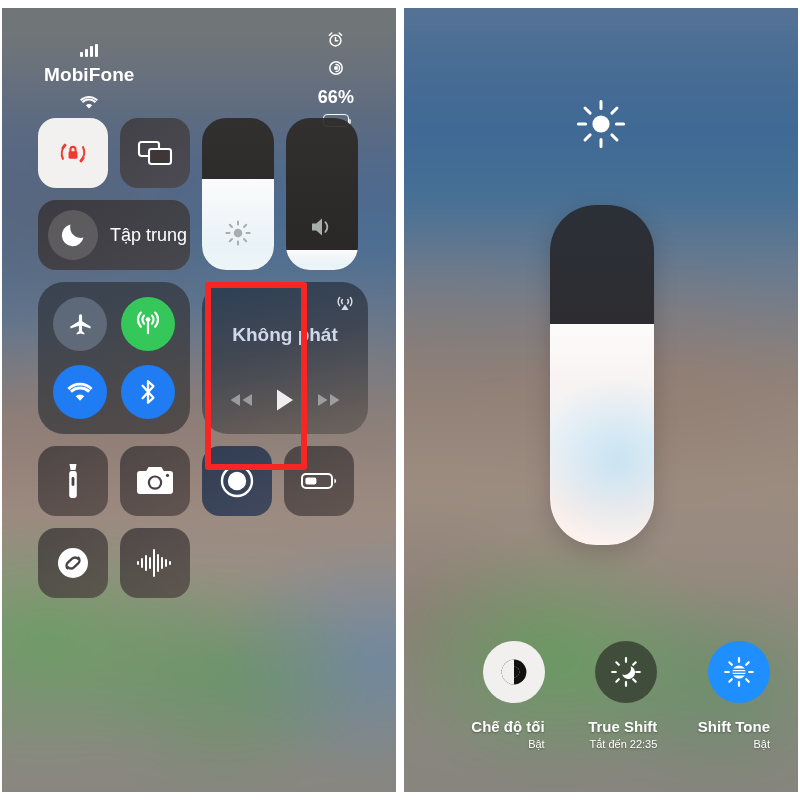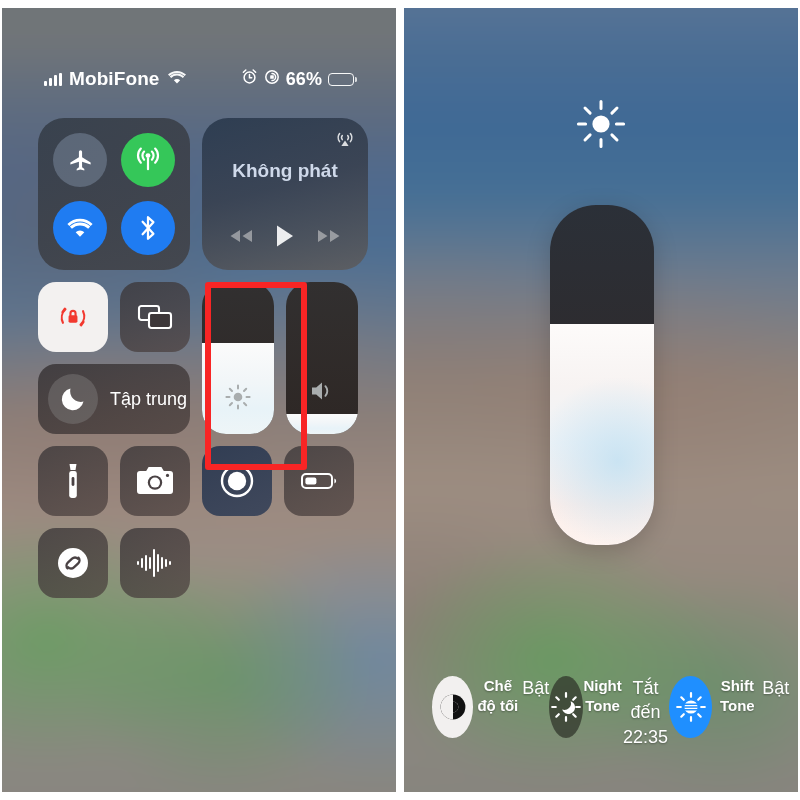--- a/index.html
+++ b/index.html
@@ -72,21 +72,21 @@
     position:absolute; left:0; right:0; top:62px;
     height: 34px;
     display:flex; align-items:center;
     justify-content:space-between;
     padding: 0 44px;
     color:#fff;
     font-size: 19px;
     font-weight: 700;
     letter-spacing: .1px;
   }
-  .sb-left, .sb-right { display:flex; align-items:center; gap:7px; }
+  .sb-left, .sb-right { display:flex; align-items:center; gap:7px;flex-direction:column; }
   .sb-right { gap:6px;justify-content:flex-end; }
 
   .signal { display:flex; align-items:flex-end; gap:2px; height:13px; }
   .signal i { width:3px; background:#fff; border-radius:1px; display:block; }
   .signal i:nth-child(1){ height:5px; }
   .signal i:nth-child(2){ height:8px; }
   .signal i:nth-child(3){ height:11px; }
   .signal i:nth-child(4){ height:13px; }
 
   .carrier { font-size:19px; font-weight:600; }
@@ -230,32 +230,32 @@
       linear-gradient(180deg, #fdfbfa 0%, #f7f3f2 28%, #eef3f7 54%, #fbeeea 82%, #fdf3ef 100%);
   }
 
   
   .opts {
     position:absolute;
     left:0; right:0; bottom:48px;
     display:flex; justify-content:space-around;
     padding:0 30px;
   }
-  .opt { display:flex; flex-direction:row; align-items:flex-start; width:120px; }
+  .opt { display:flex; flex-direction:column; align-items:flex-end; width:120px; }
   .opt-circ {
     width:62px; height:62px; border-radius:50%;
     display:flex; align-items:center; justify-content:center;
     margin-bottom:14px;
   }
   .opt-dark   { background:#f2f0ef; }
   .opt-night  { background: rgba(46,50,40,.72); }
   .opt-tone   { background:#1f8fff; }
   .opt-label  { color:#fff; font-size:15px; font-weight:600; line-height:1.35; text-align:center;
                 text-shadow:0 1px 2px rgba(0,0,0,.35); }
-  .opt-state  { color:#fff; font-size:18px; font-weight:500; line-height:1.35; text-align:center;
+  .opt-state  { color:#fff; font-size:11px; font-weight:500; line-height:1.35; text-align:center;
                 text-shadow:0 1px 2px rgba(0,0,0,.35); }
 </style>
 </head>
 <body>
 
 <div class="stage">
 
   <div class="panel panel-left">
     <div class="wall wall-left"></div>
 
@@ -298,20 +298,70 @@
             </svg>
         </span>
         <span class="battery-pct">66%</span>
         <span class="battery">
           <span class="battery-fill" style="width:66%"></span>
         </span>
       </div>
     </div>
 
     <div class="cc">
+
+      <div class="cc-row" style="margin-bottom:12px; align-items:flex-start;">
+        <div style="display:flex; flex-direction:column; gap:12px;">
+          <div style="display:flex; gap:12px;">
+            <div class="sq sq-on-white">
+              <svg width="36" height="36" viewBox="0 0 34 34" fill="none" stroke="#f2392f" stroke-width="2" stroke-linecap="round">
+                <path d="M7.5 22.5a11 11 0 0 1 2.4-12.8M26.5 11.5a11 11 0 0 1-2.4 12.8"></path>
+                <path d="M9.3 9 7 12.3M24.7 25l2.3-3.3"></path>
+                <rect x="12.8" y="15.4" width="8.4" height="7" rx="1.4" fill="#f2392f" stroke="none"></rect>
+                <path d="M14.6 15.4v-1.8a2.4 2.4 0 0 1 4.8 0v1.8"></path>
+              </svg>
+            </div>
+            <div class="sq">
+              <svg width="38" height="32" viewBox="0 0 38 32" fill="none" stroke="#fff" stroke-width="2.1">
+                <rect x="3" y="5" width="20" height="14" rx="2.4"></rect>
+                <rect x="13" y="12" width="22" height="15" rx="2.4" fill="#3d3739"></rect>
+              </svg>
+            </div>
+          </div>
+          <div class="focus">
+            <span class="focus-circ">
+              <svg width="28" height="28" viewBox="0 0 24 24" fill="#fff">
+                <path d="M21 14.2A9.2 9.2 0 0 1 9.8 3 9.4 9.4 0 1 0 21 14.2z"></path>
+              </svg>
+            </span>
+            <span class="focus-label">Tập trung</span>
+          </div>
+        </div>
+
+        <div style="display:flex; gap:12px;">
+          <div class="slider-sm">
+            <div class="slider-fill" style="height:60%"></div>
+            <div class="slider-icon" style="bottom:22px;">
+              <svg width="30" height="30" viewBox="0 0 30 30" fill="none" stroke="#a9adae" stroke-width="2" stroke-linecap="round">
+                <circle cx="15" cy="15" r="4.3" fill="#a9adae" stroke="none"></circle>
+                <path d="M15 3.4v3.1M15 23.5v3.1M3.4 15h3.1M23.5 15h3.1M6.8 6.8l2.2 2.2M21 21l2.2 2.2M23.2 6.8 21 9M9 21l-2.2 2.2"></path>
+              </svg>
+            </div>
+          </div>
+          <div class="slider-sm">
+            <div class="slider-fill" style="height:13%"></div>
+            <div class="slider-icon" style="bottom:30px;">
+              <svg width="30" height="26" viewBox="0 0 30 26" fill="#a9adae">
+                <path d="M5 9.5h4.2L15 4.6v16.8l-5.8-4.9H5z"></path>
+                <path d="M18.4 8.2a7 7 0 0 1 0 9.6" fill="none" stroke="#a9adae" stroke-width="1.9" stroke-linecap="round"></path>
+              </svg>
+            </div>
+          </div>
+        </div>
+      </div>
 
       <div class="cc-row" style="margin-bottom:12px;">
         <div class="conn">
           <div class="circ circ-off">
             <svg width="27" height="27" viewBox="0 0 24 24" fill="#fff">
               <path d="M21 15.5v-1.8l-7.6-4.6V4.3a1.4 1.4 0 0 0-2.8 0v4.8L3 13.7v1.8l7.6-2.3v4.9l-2 1.5v1.3l3.4-.9 3.4.9v-1.3l-2-1.5v-4.9z"></path>
             </svg>
           </div>
           <div class="circ circ-green">
             <svg width="30" height="30" viewBox="0 0 26 26" fill="none" stroke="#fff" stroke-width="1.9" stroke-linecap="round">
@@ -357,70 +407,20 @@
             </span>
             <span class="ctrl ctrl-next">
               <svg width="26" height="16" viewBox="0 0 26 16" fill="#d6d6d6">
                   <path d="M2 2v12l9.5-6zM14 2v12l9.5-6z"></path>
                 </svg>
             </span>
           </div>
         </div>
       </div>
 
-      <div class="cc-row" style="margin-bottom:12px; align-items:flex-start;">
-        <div style="display:flex; flex-direction:column; gap:12px;">
-          <div style="display:flex; gap:12px;">
-            <div class="sq sq-on-white">
-              <svg width="36" height="36" viewBox="0 0 34 34" fill="none" stroke="#f2392f" stroke-width="2" stroke-linecap="round">
-                <path d="M7.5 22.5a11 11 0 0 1 2.4-12.8M26.5 11.5a11 11 0 0 1-2.4 12.8"></path>
-                <path d="M9.3 9 7 12.3M24.7 25l2.3-3.3"></path>
-                <rect x="12.8" y="15.4" width="8.4" height="7" rx="1.4" fill="#f2392f" stroke="none"></rect>
-                <path d="M14.6 15.4v-1.8a2.4 2.4 0 0 1 4.8 0v1.8"></path>
-              </svg>
-            </div>
-            <div class="sq">
-              <svg width="38" height="32" viewBox="0 0 38 32" fill="none" stroke="#fff" stroke-width="2.1">
-                <rect x="3" y="5" width="20" height="14" rx="2.4"></rect>
-                <rect x="13" y="12" width="22" height="15" rx="2.4" fill="#3d3739"></rect>
-              </svg>
-            </div>
-          </div>
-          <div class="focus">
-            <span class="focus-circ">
-              <svg width="28" height="28" viewBox="0 0 24 24" fill="#fff">
-                <path d="M21 14.2A9.2 9.2 0 0 1 9.8 3 9.4 9.4 0 1 0 21 14.2z"></path>
-              </svg>
-            </span>
-            <span class="focus-label">Tập trung</span>
-          </div>
-        </div>
-
-        <div style="display:flex; gap:12px;">
-          <div class="slider-sm">
-            <div class="slider-fill" style="height:60%"></div>
-            <div class="slider-icon" style="bottom:22px;">
-              <svg width="30" height="30" viewBox="0 0 30 30" fill="none" stroke="#a9adae" stroke-width="2" stroke-linecap="round">
-                <circle cx="15" cy="15" r="4.3" fill="#a9adae" stroke="none"></circle>
-                <path d="M15 3.4v3.1M15 23.5v3.1M3.4 15h3.1M23.5 15h3.1M6.8 6.8l2.2 2.2M21 21l2.2 2.2M23.2 6.8 21 9M9 21l-2.2 2.2"></path>
-              </svg>
-            </div>
-          </div>
-          <div class="slider-sm">
-            <div class="slider-fill" style="height:13%"></div>
-            <div class="slider-icon" style="bottom:30px;">
-              <svg width="30" height="26" viewBox="0 0 30 26" fill="#a9adae">
-                <path d="M5 9.5h4.2L15 4.6v16.8l-5.8-4.9H5z"></path>
-                <path d="M18.4 8.2a7 7 0 0 1 0 9.6" fill="none" stroke="#a9adae" stroke-width="1.9" stroke-linecap="round"></path>
-              </svg>
-            </div>
-          </div>
-        </div>
-      </div>
-
       <div class="cc-row" style="margin-bottom:12px;">
         <div class="sq">
           <svg width="18" height="38" viewBox="0 0 18 38" fill="#fff">
             <path d="M5.5 2h7l-1 6h-5z"></path>
             <rect x="5.2" y="9" width="7.6" height="27" rx="2.4"></rect>
             <rect x="7.6" y="15" width="2.8" height="9" rx="1.4" fill="#4a4244"></rect>
           </svg>
         </div>
         <div class="sq">
           <svg width="40" height="32" viewBox="0 0 40 32" fill="#fff">
@@ -505,21 +505,21 @@
         <span class="opt-state">Bật</span>
       </div>
 
       <div class="opt">
         <span class="opt-circ opt-night">
           <svg width="34" height="34" viewBox="0 0 34 34" fill="none" stroke="#fff" stroke-width="2.2" stroke-linecap="round">
             <path d="M21.6 11.2a6.6 6.6 0 1 1-8.4 8.4 6.6 6.6 0 0 0 8.4-8.4z" fill="#fff" stroke="none"></path>
             <path d="M17 3.2v3.6M17 27.2v3.6M3.2 17h3.6M27.2 17h3.6M7.3 7.3l2.5 2.5M24.2 24.2l2.5 2.5M26.7 7.3l-2.5 2.5M9.8 24.2l-2.5 2.5"></path>
           </svg>
         </span>
-        <span class="opt-label">Night Tone</span>
+        <span class="opt-label">True Shift</span>
         <span class="opt-state">Tắt đến 22:35</span>
       </div>
 
       <div class="opt">
         <span class="opt-circ opt-tone">
           <svg width="34" height="34" viewBox="0 0 34 34" fill="none" stroke="#fff" stroke-width="2.2" stroke-linecap="round">
             <circle cx="17" cy="17" r="6.6" fill="#fff" stroke="none"></circle>
             <path d="M10.4 14.2h13.2M10.4 17h13.2M10.4 19.8h13.2" stroke="#1f8fff" stroke-width="1.5"></path>
             <path d="M17 3.2v3.6M17 27.2v3.6M3.2 17h3.6M27.2 17h3.6M7.3 7.3l2.5 2.5M24.2 24.2l2.5 2.5M26.7 7.3l-2.5 2.5M9.8 24.2l-2.5 2.5"></path>
           </svg>

